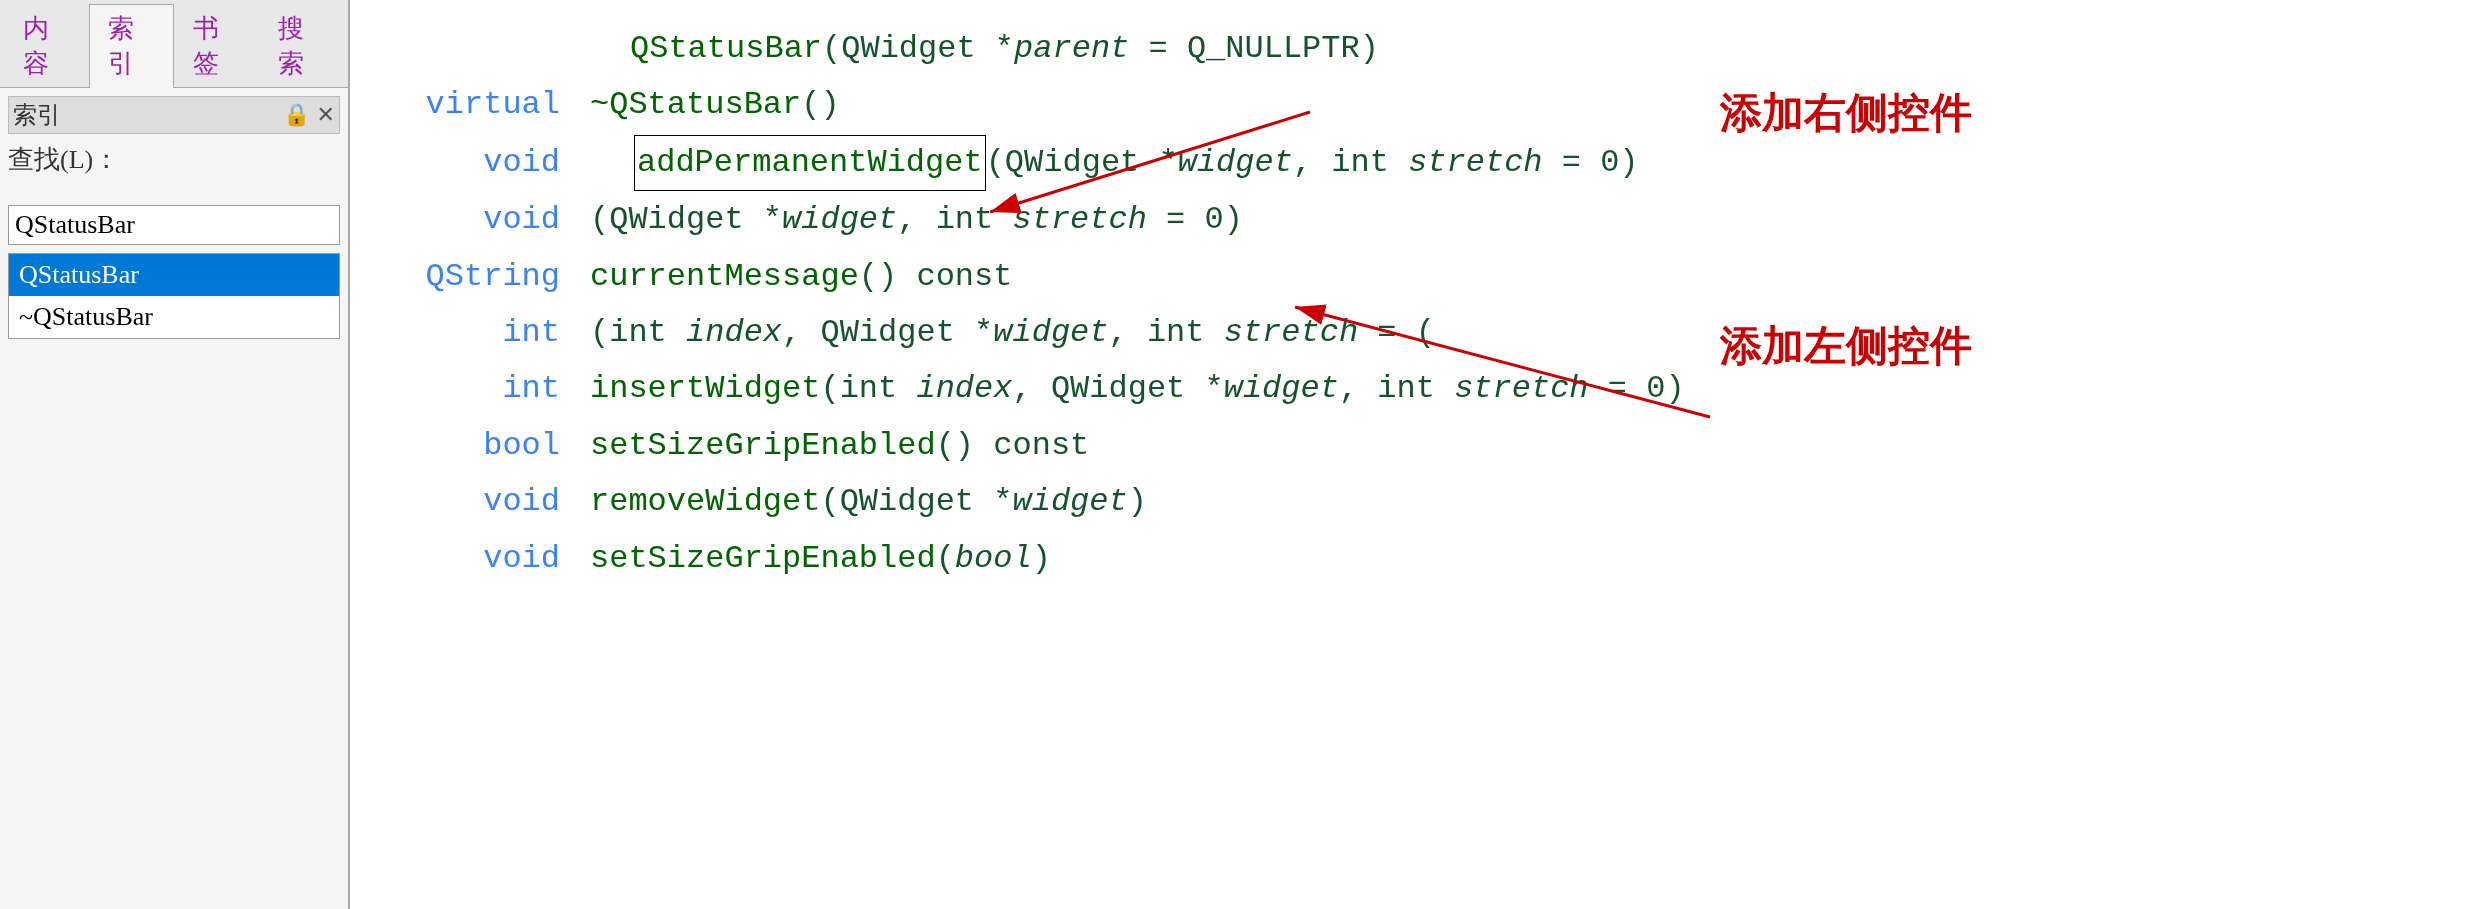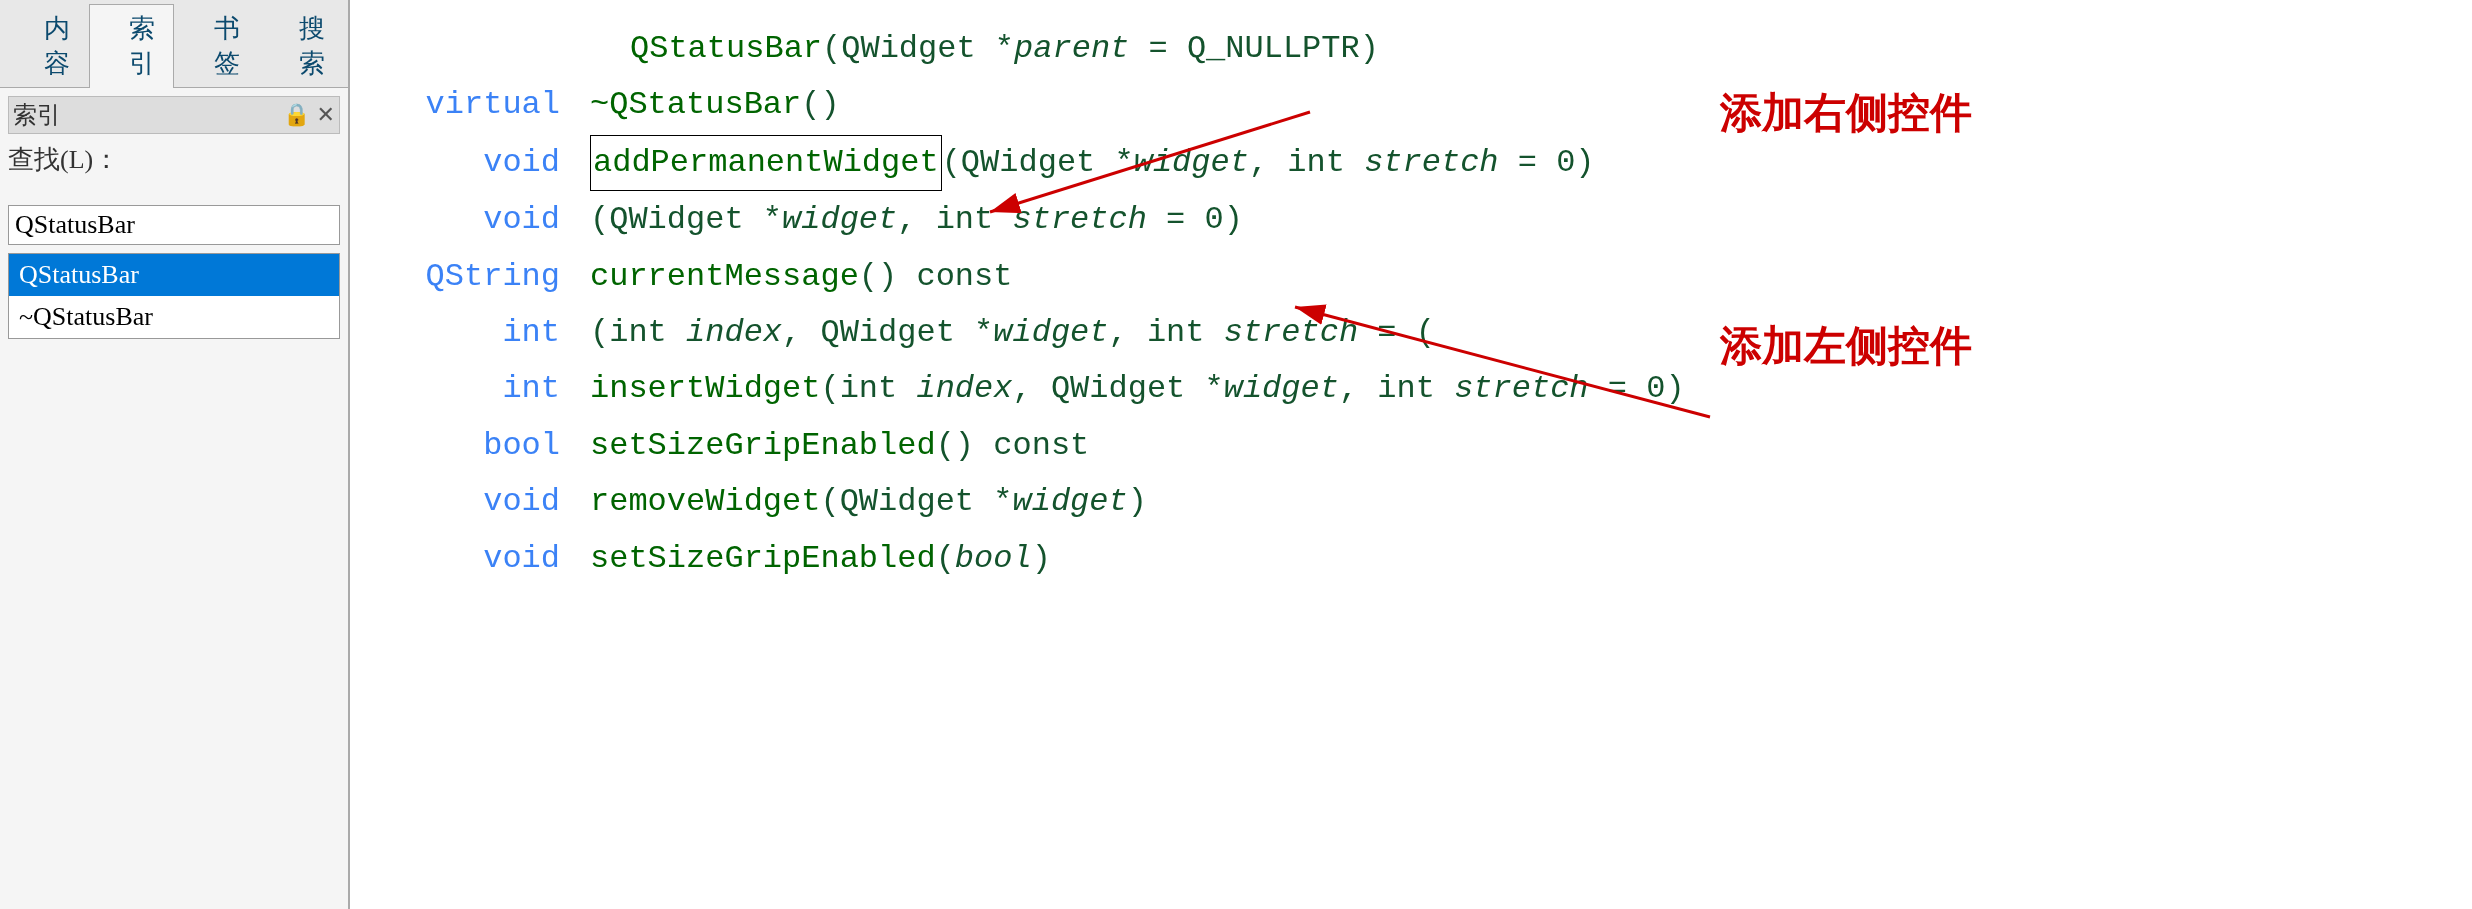--- a/index.html
+++ b/index.html
@@ -30,22 +30,21 @@
       padding: 4px 4px 0 4px;
     }
 
     .tab {
       padding: 6px 18px;
       font-size: 26px;
       cursor: pointer;
       background: #e8e8e8;
       border: 1px solid transparent;
       border-bottom: none;
-      color: #0c4a6e;
-      text-align: right;
+      color: #a21caf;
     }
 
     .tab.active {
       background: #f5f5f5;
       border-color: #aaa;
       border-bottom-color: #f5f5f5;
       margin-bottom: -1px;
       z-index: 1;
     }
 
@@ -143,20 +142,21 @@
     }
 
     .method-name {
       color: #006400;
       font-size: 32px;
     }
 
     .method-name.boxed {
       border: 1.5px solid #000;
       padding: 0 2px;
+      margin-left: 44px;
     }
 
     .params {
       color: #000;
       font-size: 32px;
     }
 
     .keyword {
       color: #3b82f6;
       font-size: 32px;

